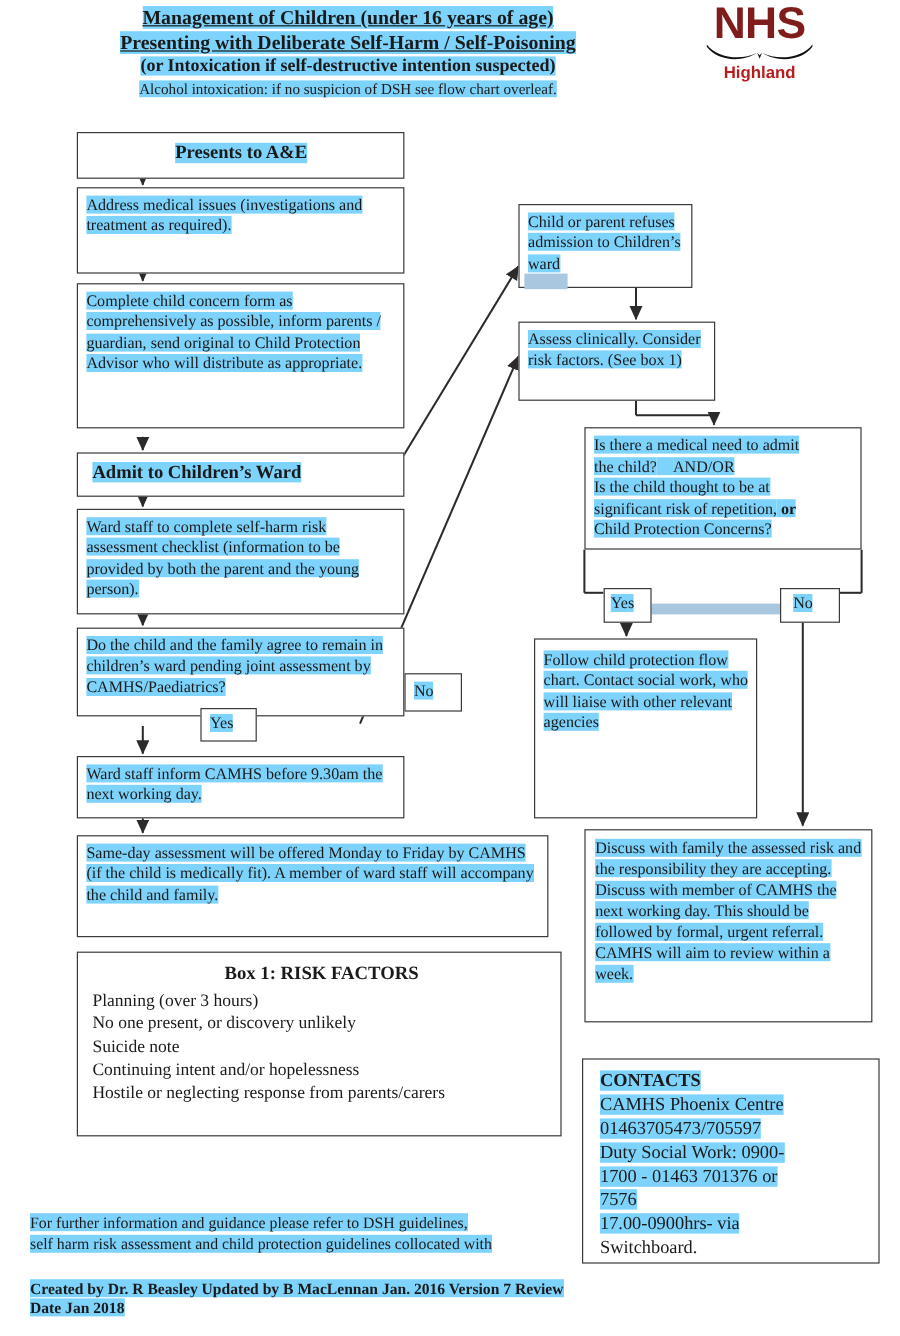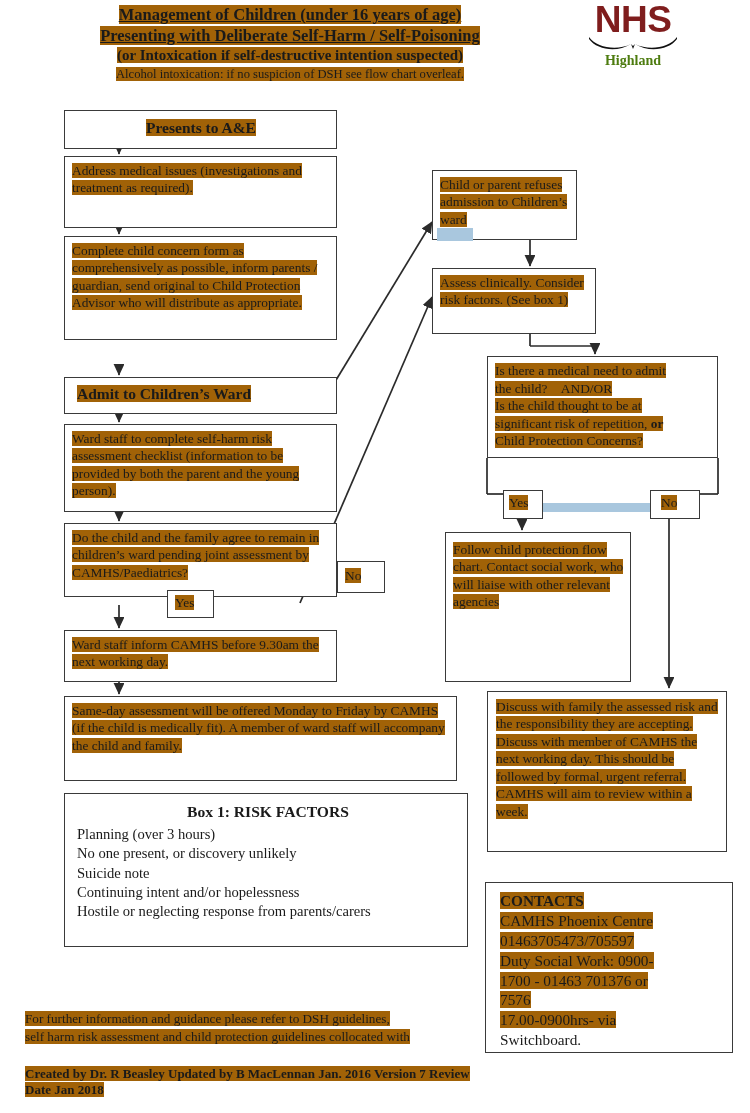--- a/index.html
+++ b/index.html
@@ -1,21 +1,21 @@
 <!DOCTYPE html>
 <html><head>
 <meta charset="utf-8">
 <style>
   html,body{margin:0;padding:0;background:#fff;}
   body{
     width:750px;height:1113px;position:relative;overflow:hidden;
     font-family:"Liberation Serif","DejaVu Serif",serif;
     color:#1a1a1a;
   }
-  .hl{background:#a16207;margin-top:12px;}
+  .hl{background:#7dd3fc;margin-top:12px;}
   .box{
     position:absolute;box-sizing:border-box;
     border:1.5px solid #3a3a3a;background:#fff;
     font-size:13.4px;line-height:1.30;
   }
   .box .inner{padding:5px 6px 4px 7px;}
   .box .inner span.hl{box-decoration-break:clone;-webkit-box-decoration-break:clone;}
   .ctr{text-align:center;}
   .bold{font-weight:bold;}
   
@@ -25,22 +25,22 @@
   }
   #title-block .t3{font-weight:bold;font-size:15px;line-height:1.30;}
   #title-block .t4{font-size:12.6px;line-height:1.30;}
   #nhs-logo{position:absolute;left:578px;top:2px;width:110px;text-align:center;}
   #nhs-logo .nhs-word{
     font-family:"Liberation Sans","DejaVu Sans",sans-serif;
     font-weight:bold;font-size:37px;letter-spacing:-0.5px;line-height:0.95;color:#7f1d1d;
   }
   #nhs-logo .nhs-swoosh{height:16px;margin-top:-1px;}
   #nhs-logo .nhs-sub{
-    font-family:Liberation Serif, serif;
-    font-weight:bold;font-size:14px;line-height:1.1;color:#4d7c0f;margin-top:1px;
+    font-family:Liberation Sans, sans-serif;
+    font-weight:bold;font-size:14px;line-height:1.1;color:#b91c1c;margin-top:1px;
   }
   
   #wires{position:absolute;left:0;top:0;width:750px;height:1113px;pointer-events:none;}
   
   #footer-note{position:absolute;left:25px;top:1010px;width:470px;font-size:13.2px;line-height:1.35;}
   #footer-credit{position:absolute;left:25px;top:1066px;width:470px;font-size:13px;line-height:1.2;font-weight:bold;}
   
   #stray-hl{position:absolute;left:437px;top:228px;width:36px;height:13px;background:#a9c7de;}
   
   #yesno-band{position:absolute;left:542px;top:503px;width:108px;height:9px;background:#a9c7de;}
@@ -112,21 +112,21 @@
     <span class="hl">Presents to A&amp;E</span>
   </div>
 </div>
 
 <div class="box" style="left:64px;top:156px;width:273px;height:72px;">
   <div class="inner">
     <span class="hl">Address medical issues (investigations and treatment as required).</span>
   </div>
 </div>
 
-<div class="box" style="left:64px;top:236px;width:273px;height:104px;">
+<div class="box" style="left:64px;top:236px;width:273px;height:121px;">
   <div class="inner">
     <span class="hl">Complete child concern form as comprehensively as possible, inform parents / guardian, send original to Child Protection Advisor who will distribute as appropriate.</span>
   </div>
 </div>
 
 <div class="box" style="left:64px;top:377px;width:273px;height:37px;">
   <div class="inner bold" style="font-size:15.5px;padding-top:6px;padding-left:12px;">
     <span class="hl">Admit to Children’s Ward</span>
   </div>
 </div>

